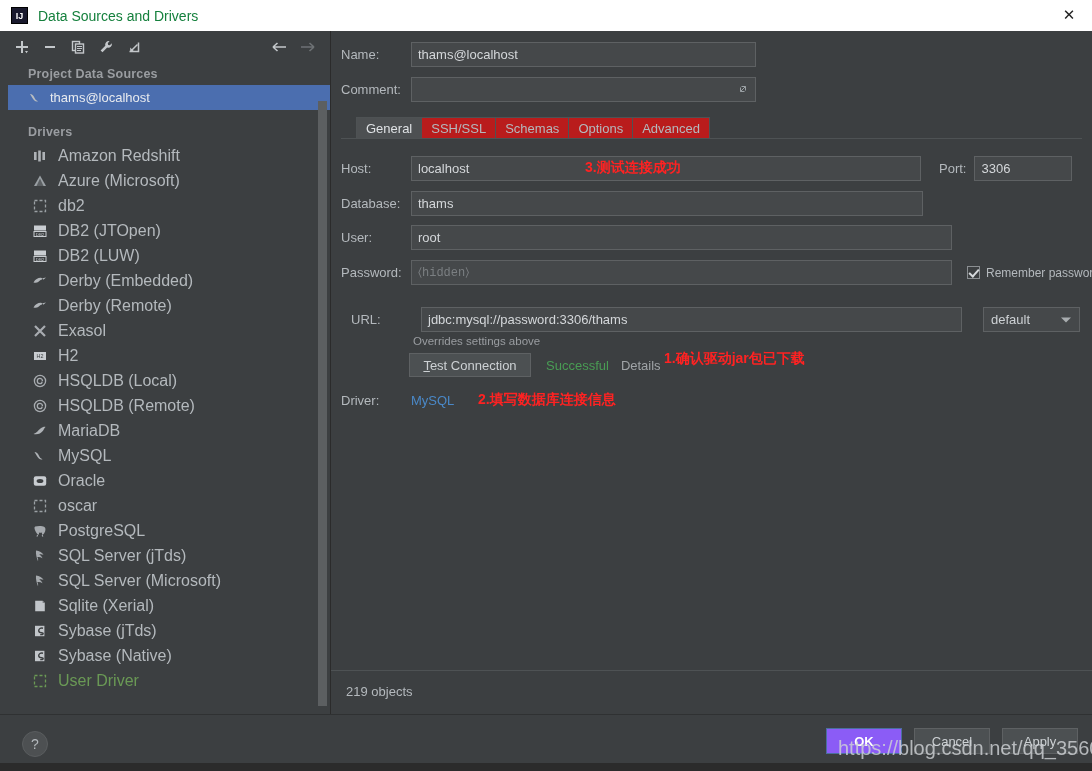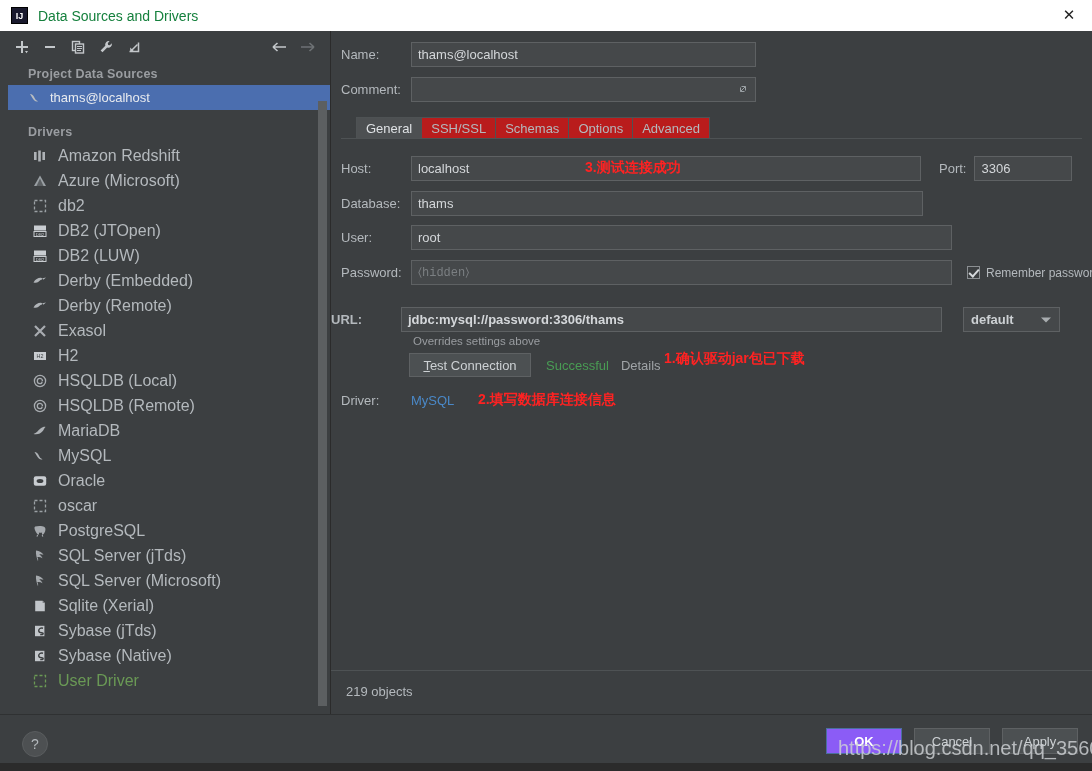--- a/index.html
+++ b/index.html
@@ -491,21 +491,21 @@
 
       <div class="frow" style="left:10px;top:229px;">
         <span class="flabel" style="width:70px;">Password:</span>
         <span class="inp placeholderish" style="width:541px;">〈hidden〉</span>
         <span style="display:flex;align-items:center;gap:6px;margin-left:15px;">
           <span class="cbx checked"></span>
           <span style="color:#b4b9bd;font-size:12px;white-space:nowrap;">Remember password</span>
         </span>
       </div>
 
-      <div class="frow" style="left:0;top:276px;font-weight:bold;">
+      <div class="frow" style="left:20px;top:276px;">
         <span class="flabel" style="width:70px;">URL:</span>
         <span class="inp" style="width:541px;">jdbc:mysql://password:3306/thams</span>
         <span class="combo" style="margin-left:21px;">
           <span>default</span>
           <span class="arr"></span>
         </span>
       </div>
       <div class="overrides" style="left:82px;top:304px;">Overrides settings above</div>
 
       <div class="frow" style="left:78px;top:322px;">

